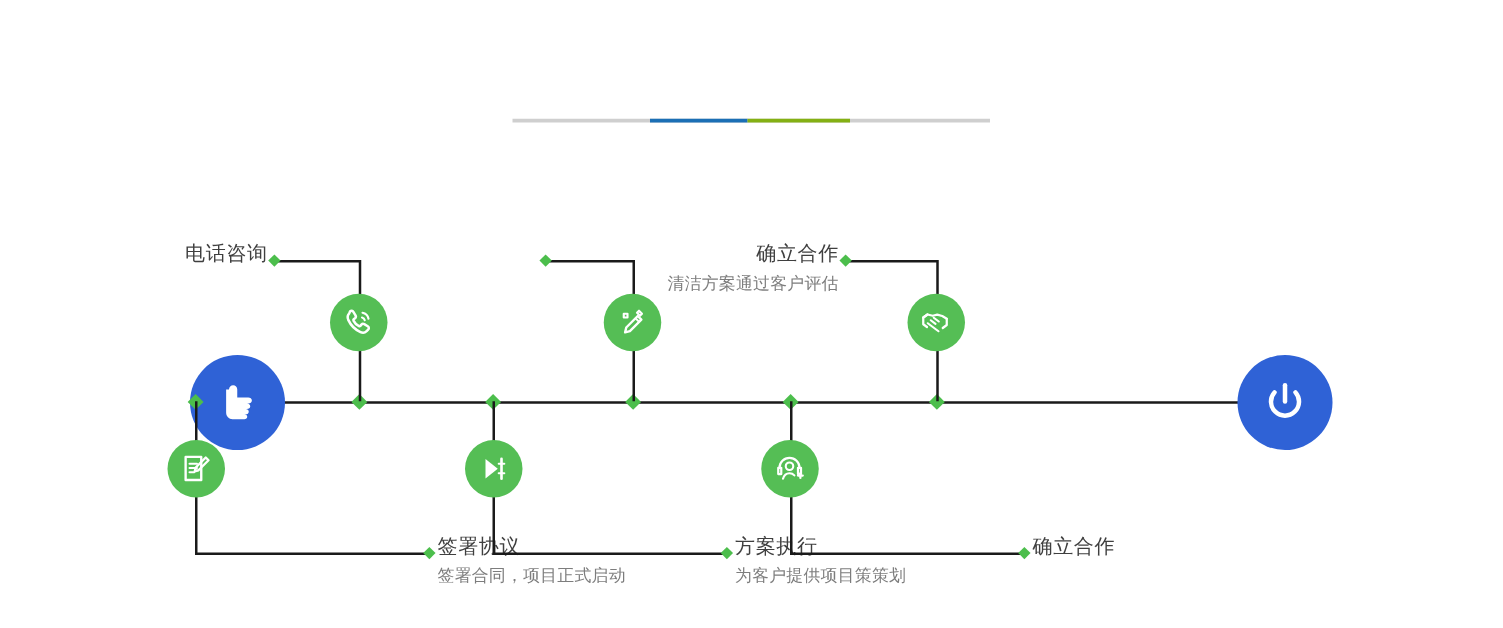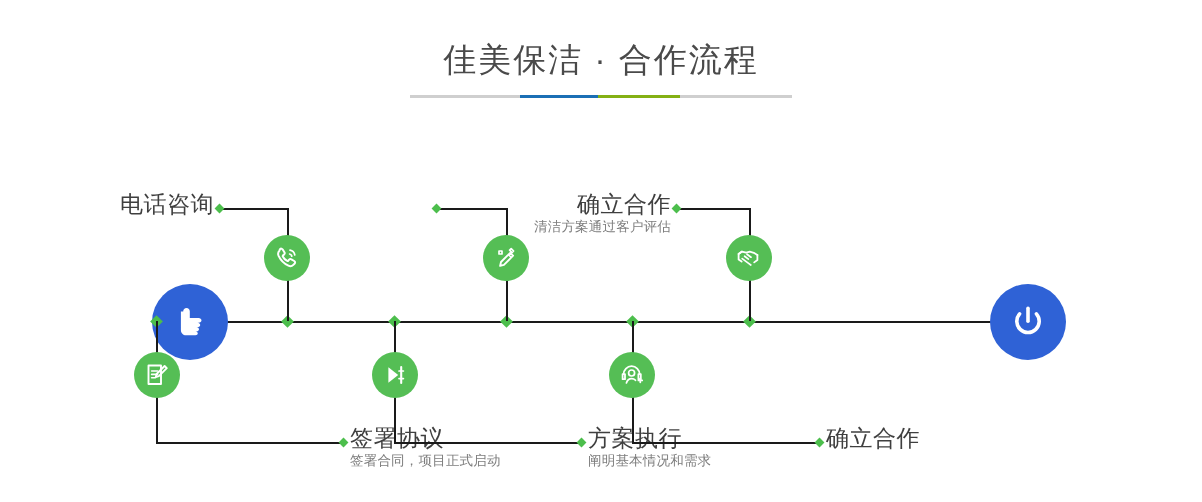--- a/index.html
+++ b/index.html
@@ -149,42 +149,41 @@
     background: #4cbe4c;
     transform: rotate(45deg);
   }
 
   
   .label {
     position: absolute;
     white-space: nowrap;
   }
   .label .lab-title {
-    font-size: 23px;
+    font-size: 16px;
     color: #3f3f3f;
     letter-spacing: 0.5px;
     line-height: 20px;
   }
   .label .lab-sub {
     font-size: 13.5px;
     color: #7d7d7d;
     letter-spacing: 0.2px;
     line-height: 19px;
     margin-top: 3px;
   }
   .label.right-align { text-align: right; }
   .label.left-align  { text-align: left; }
 </style>
 </head>
 <body>
 
 <div class="page">
 
   <div class="header">
-    <div class="title">佳美保洁 · 合作流程</div>
     <div class="divider">
       <div class="divider-blue"></div>
       <div class="divider-green"></div>
     </div>
   </div>
 
   <div class="flow">
 
     <div class="axis-line"></div>
 
@@ -267,21 +266,21 @@
         <svg width="26" height="26" viewBox="0 0 26 26">
           <path fill="#ffffff" d="M6.4 5.2L16.2 13 6.4 20.8z"></path>
           <line x1="19.2" y1="5.0" x2="19.2" y2="21.0" stroke="#ffffff" stroke-width="2.1" stroke-linecap="round"></line>
           <line x1="17.0" y1="9.0" x2="21.4" y2="9.0" stroke="#ffffff" stroke-width="1.7" stroke-linecap="round"></line>
           <line x1="17.0" y1="16.6" x2="21.4" y2="16.6" stroke="#ffffff" stroke-width="1.7" stroke-linecap="round"></line>
         </svg>
       </span>
     </div>
     <div class="label left-align" style="left:588px; top:278px;">
       <div class="lab-title">方案执行</div>
-      <div class="lab-sub">阐明基本情况和需求</div>
+      <div class="lab-sub">为客户提供项目策策划</div>
     </div>
 
     <div class="diamond" style="left:745px; top:167px;"></div>
     <div class="stem" style="left:749px; top:58px; height:113px;"></div>
     <div class="elbow" style="left:679px; top:58px; width:71px;"></div>
     <div class="diamond-sm" style="left:673px; top:55px;"></div>
     <div class="step-icon" style="left:726px; top:85px;">
       <span>
         <svg width="26" height="26" viewBox="0 0 26 26">
           <path fill="none" stroke="#ffffff" stroke-width="1.8" stroke-linejoin="round" stroke-linecap="round" d="M2.6 9.0l3.4-2.4 4.2 1.0 3.6-0.9 4.0 1.1 3.6 2.2"></path>

